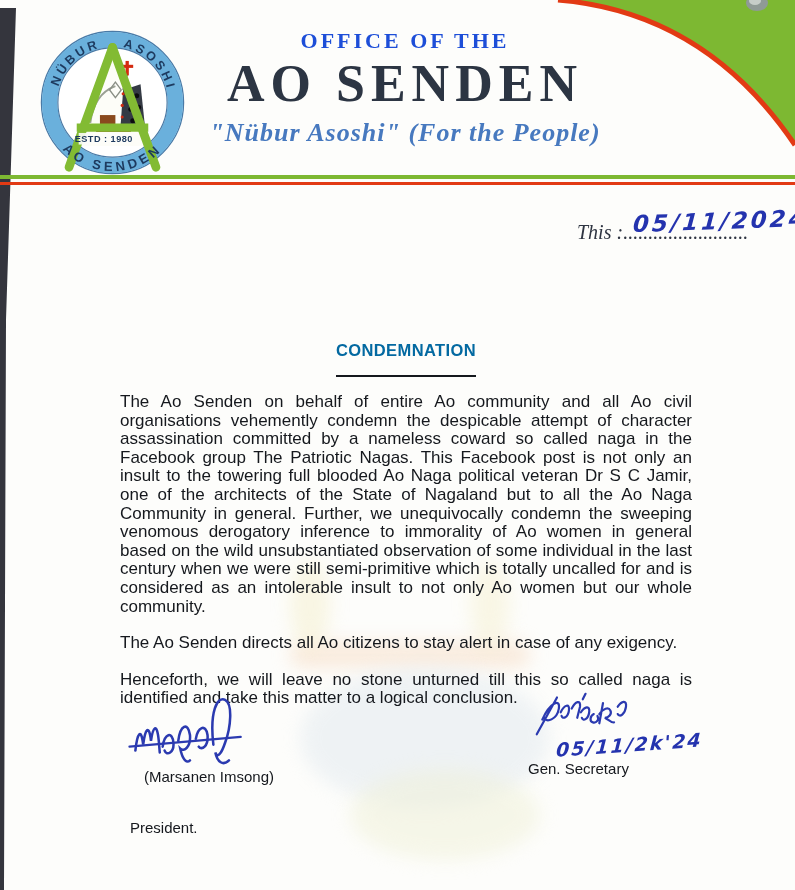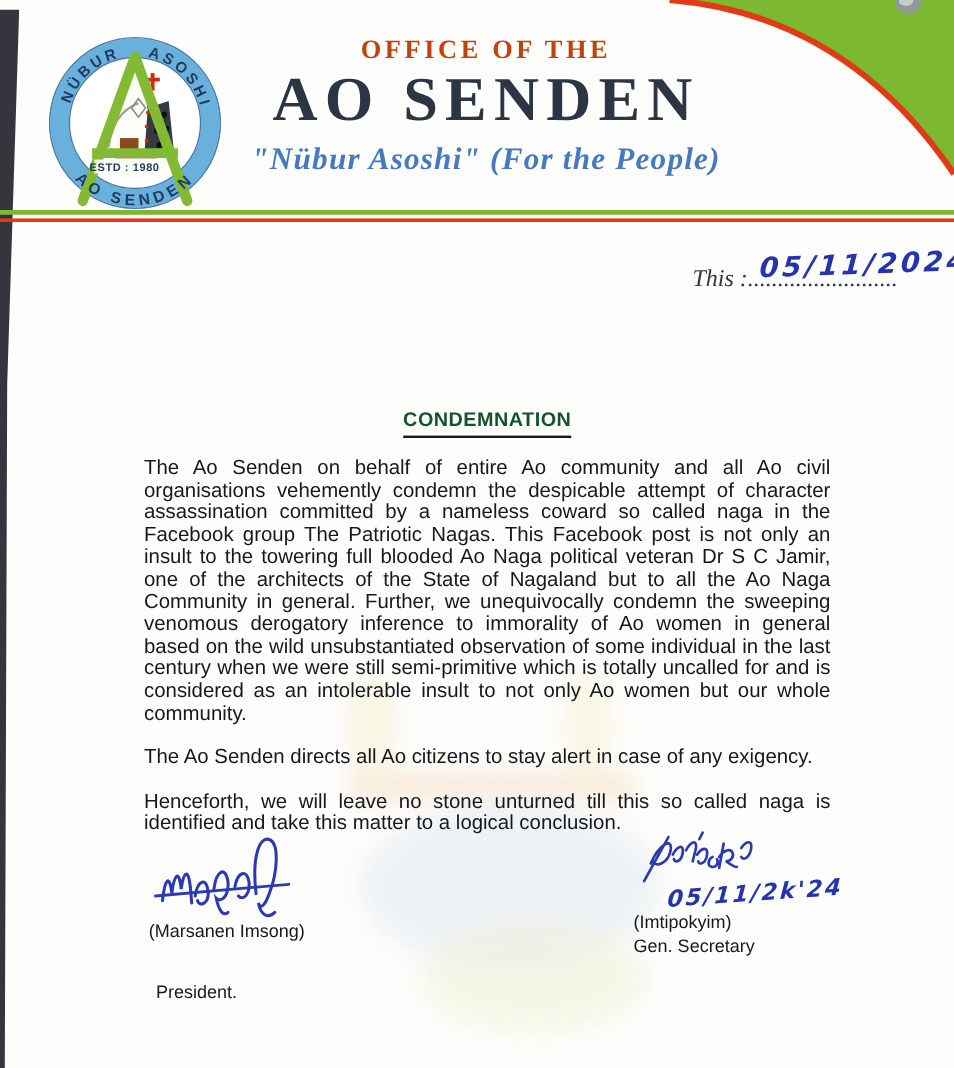--- a/index.html
+++ b/index.html
@@ -19,21 +19,21 @@
   
   .rule-green{position:absolute;left:0;right:0;top:175px;height:4px;background:#7db832;}
   .rule-red{position:absolute;left:0;right:0;top:182px;height:3px;background:#e23a14;}
   
   .logo{position:absolute;left:40px;top:30px;width:145px;height:145px;}
   .logo text{font-family:"Liberation Sans",sans-serif;font-weight:bold;fill:#1d3a5f;}
   
   .header{position:absolute;left:190px;top:28px;width:430px;text-align:center;}
   .office-line{
     font-family:"Liberation Serif",serif;font-weight:bold;
-    font-size:22px;letter-spacing:3px;color:#c2410c;
+    font-size:22px;letter-spacing:3px;color:#1d4ed8;
   }
   .org-name{
     font-family:"Liberation Serif",serif;font-weight:600;
     font-size:52px;letter-spacing:6px;color:#2c3543;line-height:1.02;margin-top:3px;
   }
   .tagline{
     font-family:"Liberation Serif",serif;font-style:italic;font-weight:bold;
     font-size:26px;color:#4779bf;margin-top:8px;letter-spacing:1px;
   }
   
@@ -61,33 +61,33 @@
   .wm1{left:290px;top:642px;width:240px;height:26px;background:#f6dcc4;opacity:.55;border-radius:12px;}
   .wm2{left:300px;top:668px;width:250px;height:140px;background:#e7edf1;opacity:.65;}
   .wm3{left:350px;top:770px;width:190px;height:90px;background:#eff0d6;opacity:.5;}
   .wm4{left:290px;top:560px;width:40px;height:90px;background:#f4eecb;opacity:.5;}
   .wm5{left:470px;top:560px;width:40px;height:90px;background:#f4eecb;opacity:.45;}
   
   .content{position:absolute;left:120px;top:341px;width:572px;}
   .title-wrap{text-align:center;margin:0 0 16px 0;}
   .title-text{
     display:inline-block;font-weight:bold;font-size:16.5px;letter-spacing:.4px;
-    border-bottom:2.5px solid #15181d;padding-bottom:3px;color:#14532d;
+    border-bottom:2.5px solid #15181d;padding-bottom:15px;color:#0369a1;
   }
   .content p{
     margin:0 0 18px 0;font-size:17px;line-height:18.6px;
     text-align:justify;color:#15181d;
   }
   
   .sig{position:absolute;font-size:15px;color:#15181d;}
   .sig-left{left:124px;top:694px;width:200px;}
   .sig-right{left:528px;top:692px;width:220px;}
   .sig .name{display:block;margin-top:2px;}
   .sig .role{display:block;margin-top:3px;}
-  .sig-left .name{margin-top:-4px;}
+  .sig-left .name{margin-top:-4px;margin-left:20px;}
   .sig-left .role{margin-left:6px;margin-top:34px;}
   .sig-date{
     display:block;font-size:19px;font-weight:bold;letter-spacing:2px;
     transform:rotate(-4deg) skewX(-8deg);margin:-6px 0 6px 28px;
   }
   .sig svg{display:block;}
 </style>
 </head>
 <body>
 
@@ -197,17 +197,16 @@
                M34,22 C38,14 44,12 43,20 C42,28 36,30 35,26
                M46,18 C50,10 56,8 55,16 L52,28
                M58,8 L61,2
                M56,22 C60,16 66,14 65,22 C64,30 58,32 57,28
                M70,24 C66,26 65,32 69,33 C73,34 76,30 74,26
                M80,12 L76,34
                M76,24 C80,18 86,16 88,20 C90,24 86,28 82,28 C86,30 90,34 92,33
                M96,16 C100,10 106,8 105,16 C104,24 98,28 96,24" fill="none" stroke="#2b3ab0" stroke-width="2.4" stroke-linecap="round"></path>
     </svg>
     <span class="hand sig-date">05/11/2k'24</span>
-    <span class="name">(Imtipokyim)</span>
     <span class="role">Gen. Secretary</span>
   </div>
 
 </div>
 
 </body></html>

